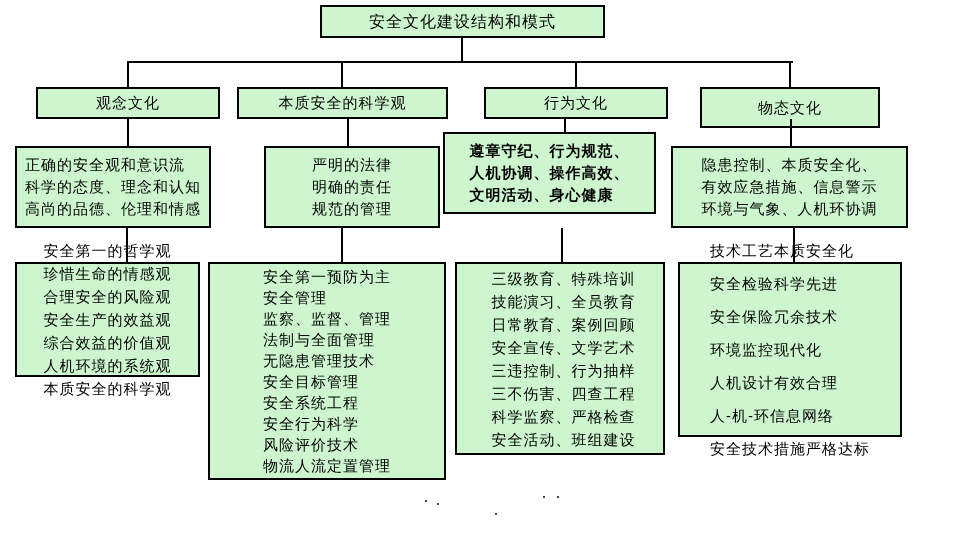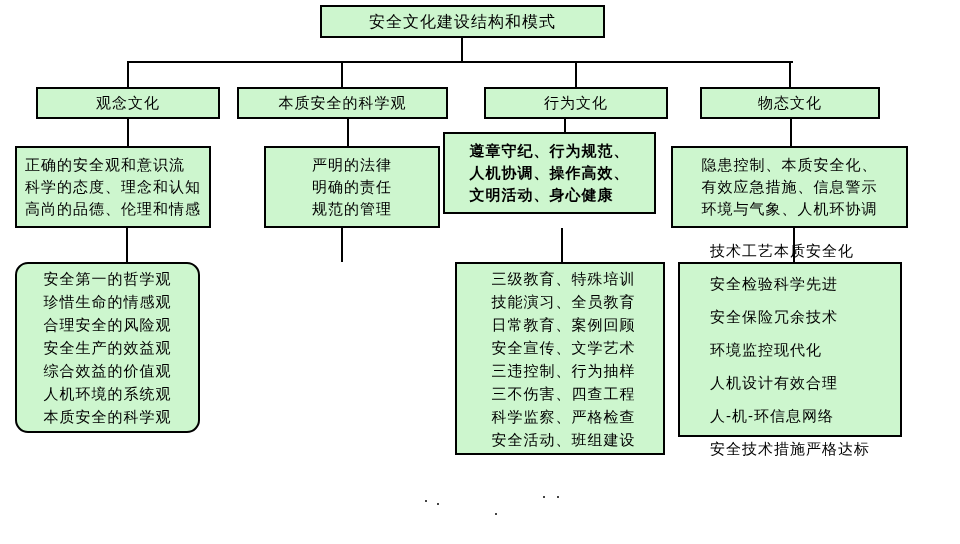--- a/index.html
+++ b/index.html
@@ -24,28 +24,28 @@
     letter-spacing: 1px;
     line-height: 22px;
     font-size: 15px;
   }
 
   .root   { left: 320px; top: 5px;   width: 285px; height: 33px; font-size: 16px; }
 
   .l2-1   { left: 36px;  top: 87px;  width: 184px; height: 32px; }
   .l2-2   { left: 237px; top: 87px;  width: 211px; height: 32px; }
   .l2-3   { left: 484px; top: 87px;  width: 184px; height: 32px; }
-  .l2-4   { left: 700px; top: 87px;  width: 180px; height: 32px; }
+  .l2-4   { left: 700px; top: 87px;  width: 180px; height: 41px; }
 
   .l3-1   { left: 15px;  top: 146px; width: 196px; height: 82px; }
   .l3-2   { left: 264px; top: 146px; width: 176px; height: 82px; }
   .l3-3   { left: 443px; top: 132px; width: 213px; height: 82px; font-weight: bold; }
   .l3-4   { left: 664px; top: 146px; width: 237px; height: 82px; margin-left: 7px; }
 
-  .l4-1   { left: 15px;  top: 262px; width: 185px; height: 171px; line-height: 23px; border-radius: 13px; }
+  .l4-1   { left: 15px;  top: 262px; width: 185px; height: 115px; line-height: 23px; }
   .l4-2   { left: 208px; top: 262px; width: 238px; height: 218px; line-height: 21px; }
   .l4-3   { left: 455px; top: 262px; width: 210px; height: 193px; line-height: 23px; padding-left: 7px; }
   .l4-4   { left: 678px; top: 262px; width: 224px; height: 175px; line-height: 33px; }
 
   .line { position: absolute; background: var(--line, #000); }
   .v { width: 2px; }
   .h { height: 2px; }
 
   .stem-root   { left: 461px; top: 38px;  height: 25px; }
   .h-bus       { left: 127px; top: 61px;  width: 666px; }
@@ -108,20 +108,30 @@
   <div class="line v c34-3"></div>
   <div class="line v c34-4"></div>
 
   <div class="node l4-1">安全第一的哲学观
 珍惜生命的情感观
 合理安全的风险观
 安全生产的效益观
 综合效益的价值观
 人机环境的系统观
 本质安全的科学观</div>
+  <div class="node l4-2">安全第一预防为主
+安全管理
+监察、监督、管理
+法制与全面管理
+无隐患管理技术
+安全目标管理
+安全系统工程
+安全行为科学
+风险评价技术
+物流人流定置管理</div>
   <div class="node l4-3">三级教育、特殊培训
 技能演习、全员教育
 日常教育、案例回顾
 安全宣传、文学艺术
 三违控制、行为抽样
 三不伤害、四查工程
 科学监察、严格检查
 安全活动、班组建设</div>
   <div class="node l4-4">技术工艺本质安全化
 安全检验科学先进

